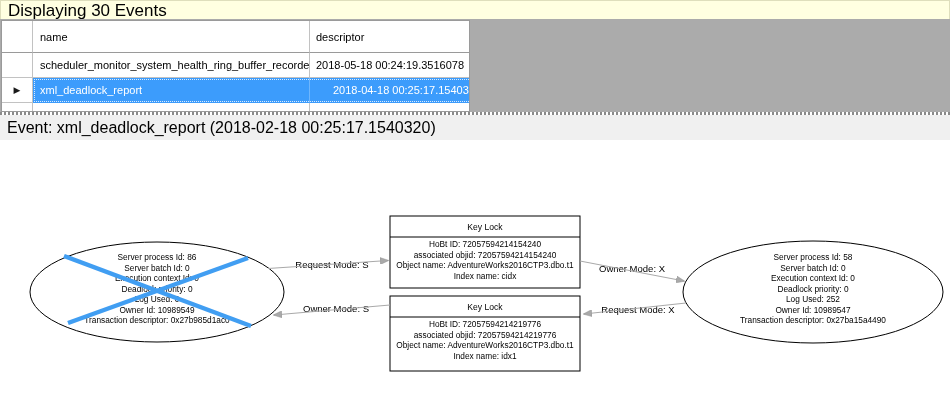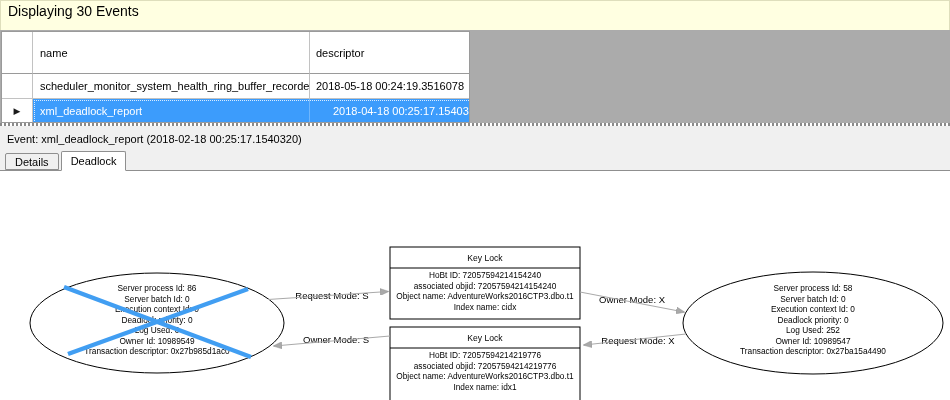--- a/index.html
+++ b/index.html
@@ -7,25 +7,25 @@
   body {
     font-family: "Liberation Sans", "DejaVu Sans", sans-serif;
     background: #ffffff;
     overflow: hidden;
     position: relative;
   }
   .app { width: 950px; height: 400px; position: relative; }
 
   
   .info-bar {
-    height: 30px;
+    height: 19px;
     background: #ffffe1;
     border: 1px solid #dedebc;
     border-bottom: none;
-    font-size: 14px;
+    font-size: 17px;
     color: #000;
     line-height: 20px;
     padding-left: 7px;
   }
 
   
   .grid-region {
     height: 93px;
     background: #ababab;
     position: relative;
@@ -36,21 +36,21 @@
     left: 1px; top: 1px;
     width: 469px;
     height: 92px;
     background: #ffffff;
     border: 1px solid #9a9a9a;
     overflow: hidden;
     font-size: 11px;
     color: #000;
   }
   .grid-row { display: flex; height: 25px; }
-  .grid-row.header { height: 42px; }
+  .grid-row.header { height: 32px; }
   .cell {
     border-right: 1px solid #c2c2c2;
     border-bottom: 1px solid #c2c2c2;
     overflow: hidden;
     white-space: nowrap;
     display: flex;
     align-items: center;
   }
   .header .cell { border-bottom: 1px solid #9a9a9a; background: #ffffff; }
   .cell.marker { width: 31px; flex: none; justify-content: center; background: #ffffff; }
@@ -70,21 +70,21 @@
   
   .splitter {
     height: 3px;
     background-image: repeating-linear-gradient(90deg, #8a8a8a 0 2px, #ffffff 2px 4px);
   }
 
   
   .event-bar {
     height: 25px;
     background: #f0f0f0;
-    font-size: 11px;
+    font-size: 16px;
     color: #000;
     line-height: 26px;
     padding-left: 7px;
   }
 
   
   .tab-strip {
     height: 20px;
     background: #f0f0f0;
     border-bottom: 1px solid #8f8f8f;
@@ -163,24 +163,20 @@
           <div class="cell name-col">scheduler_monitor_system_health_ring_buffer_recorded</div>
         </div>
       </div>
     </div>
   </div>
 
   <div class="splitter"></div>
 
   <div class="event-bar">Event: xml_deadlock_report (2018-02-18 00:25:17.1540320)</div>
 
-  <div class="tab-strip">
-    <div class="tab">Details</div>
-    <div class="tab active">Deadlock</div>
-  </div>
 
   <div class="deadlock-pane">
     <svg width="950" height="237" viewBox="0 0 950 237">
       <defs>
         <marker id="arrow" viewBox="0 0 10 8" refX="9" refY="4" markerWidth="9" markerHeight="7" orient="auto-start-reverse">
           <path d="M0,0 L10,4 L0,8 z" fill="#a9a9a9" stroke="#8d8d8d" stroke-width="0.5"></path>
         </marker>
       </defs>
 
       <g>

